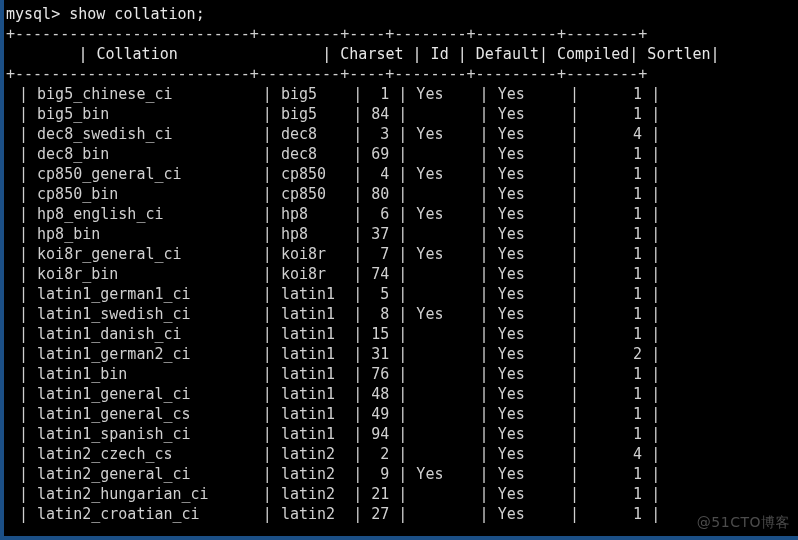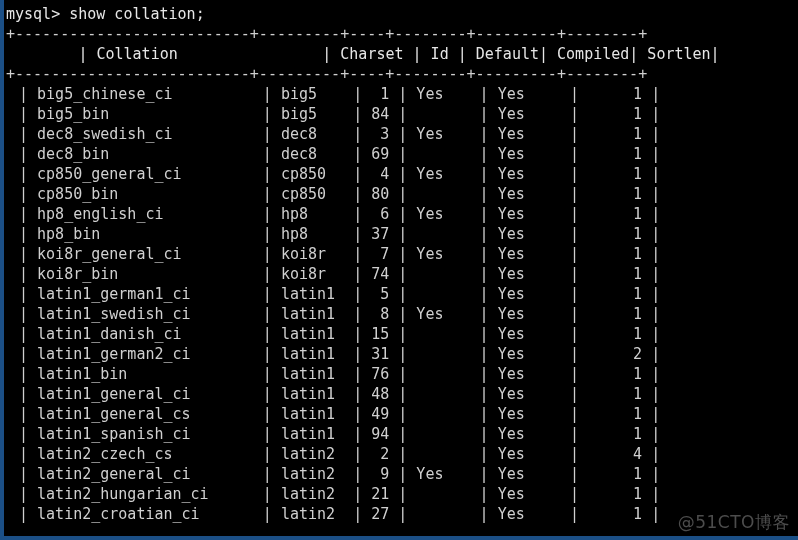--- a/index.html
+++ b/index.html
@@ -55,21 +55,21 @@
   pre.prompt-line { color: #e6e6e6; }
   pre.rule-line   { color: #cfcfcf; }
   pre.head-line   { color: #e6e6e6; text-align: center; }
   pre.row-line    { color: #d0d0d0; margin-left: 13px; }
 
   #watermark {
     position: absolute;
     right: 8px;
     bottom: 8px;
     font-family: "DejaVu Sans", "Liberation Sans", sans-serif;
-    font-size: 17px;
+    font-size: 14px;
     color: #5a5a5a;
     opacity: 0.85;
     letter-spacing: 0.5px;
     pointer-events: none;
     user-select: none;
   }
 </style>
 </head>
 <body>
 
@@ -79,21 +79,21 @@
   <div id="bottom-rail"></div>
 
   <div id="screen">
     <pre class="line prompt-line">mysql&gt; show collation;</pre>
     <pre class="line rule-line">+--------------------------+---------+----+--------+---------+--------+</pre>
     <pre class="line head-line">| Collation                | Charset | Id | Default| Compiled| Sortlen|</pre>
     <pre class="line rule-line">+--------------------------+---------+----+--------+---------+--------+</pre>
     <div id="rows">
         <pre class="line row-line">| big5_chinese_ci          | big5    |  1 | Yes    | Yes     |      1 |</pre>
         <pre class="line row-line">| big5_bin                 | big5    | 84 |        | Yes     |      1 |</pre>
-        <pre class="line row-line">| dec8_swedish_ci          | dec8    |  3 | Yes    | Yes     |      1 |</pre>
+        <pre class="line row-line">| dec8_swedish_ci          | dec8    |  3 | Yes    | Yes     |      4 |</pre>
         <pre class="line row-line">| dec8_bin                 | dec8    | 69 |        | Yes     |      1 |</pre>
         <pre class="line row-line">| cp850_general_ci         | cp850   |  4 | Yes    | Yes     |      1 |</pre>
         <pre class="line row-line">| cp850_bin                | cp850   | 80 |        | Yes     |      1 |</pre>
         <pre class="line row-line">| hp8_english_ci           | hp8     |  6 | Yes    | Yes     |      1 |</pre>
         <pre class="line row-line">| hp8_bin                  | hp8     | 37 |        | Yes     |      1 |</pre>
         <pre class="line row-line">| koi8r_general_ci         | koi8r   |  7 | Yes    | Yes     |      1 |</pre>
         <pre class="line row-line">| koi8r_bin                | koi8r   | 74 |        | Yes     |      1 |</pre>
         <pre class="line row-line">| latin1_german1_ci        | latin1  |  5 |        | Yes     |      1 |</pre>
         <pre class="line row-line">| latin1_swedish_ci        | latin1  |  8 | Yes    | Yes     |      1 |</pre>
         <pre class="line row-line">| latin1_danish_ci         | latin1  | 15 |        | Yes     |      1 |</pre>

